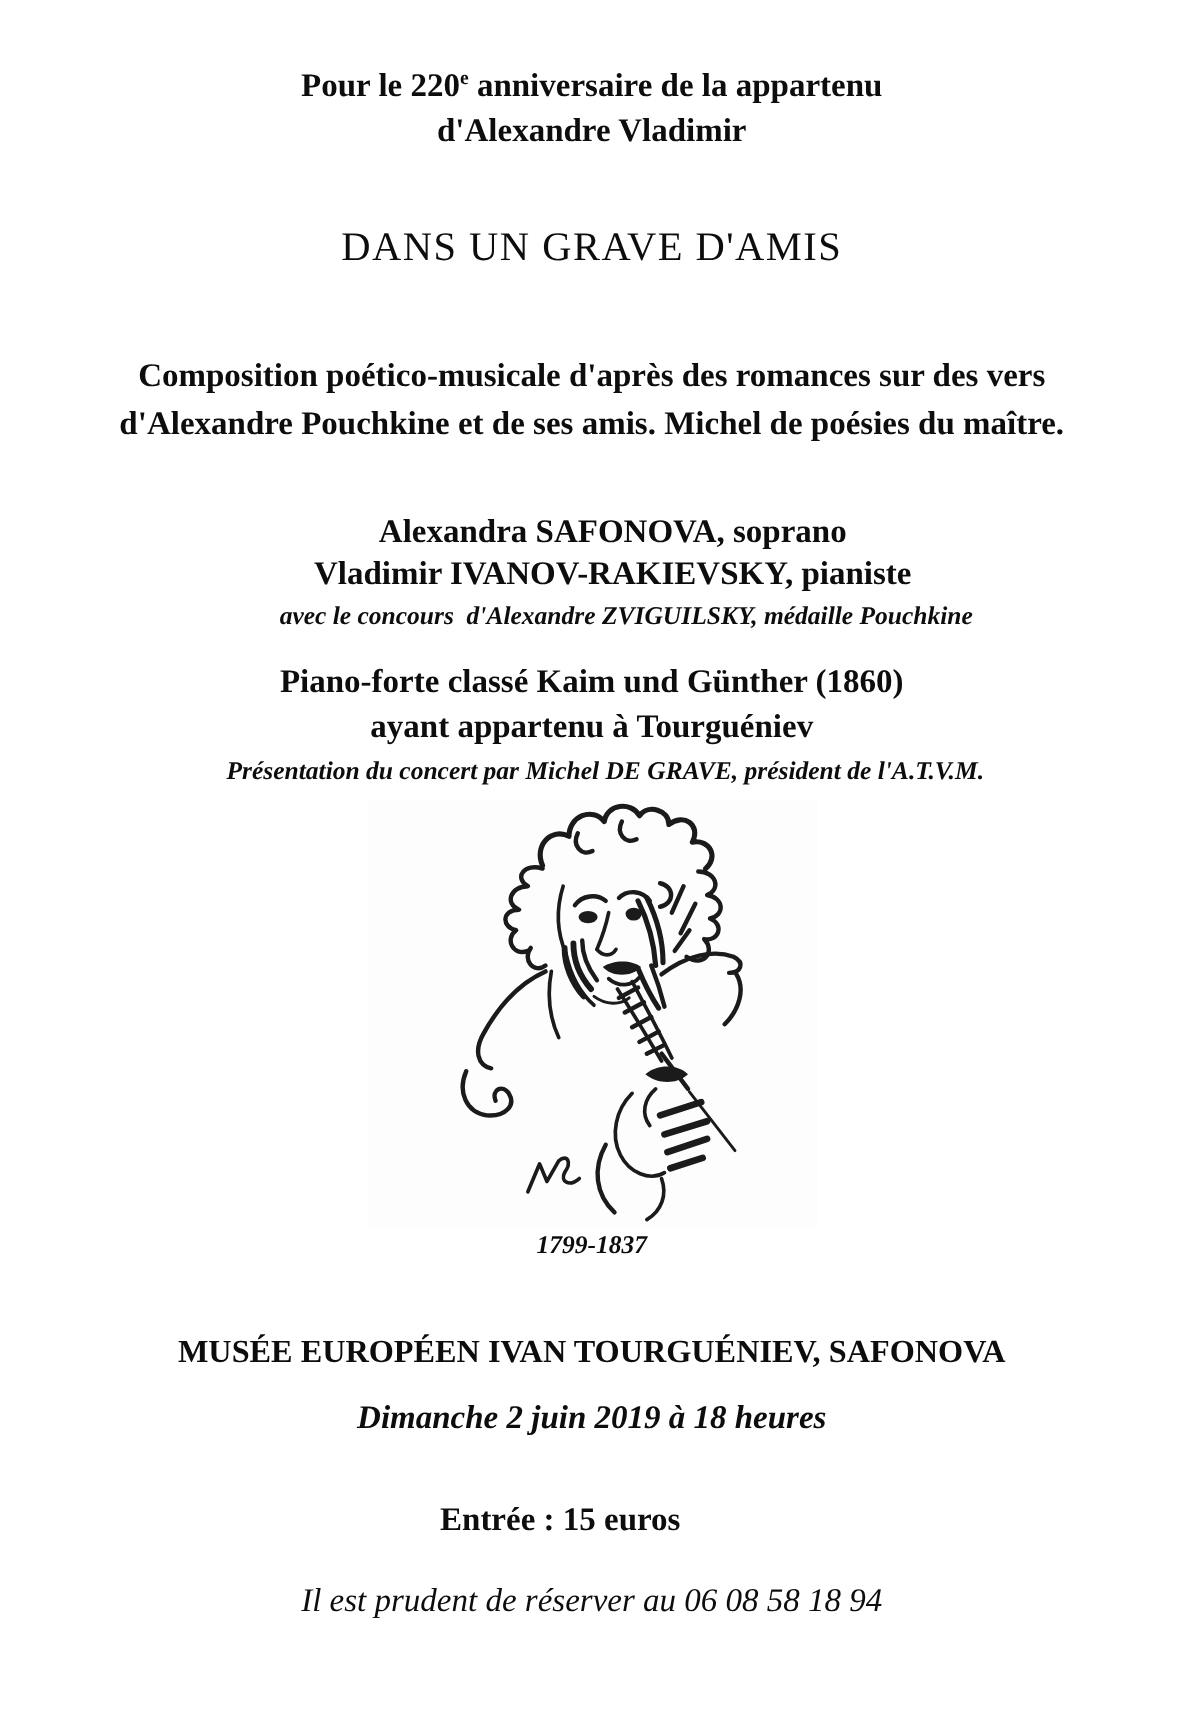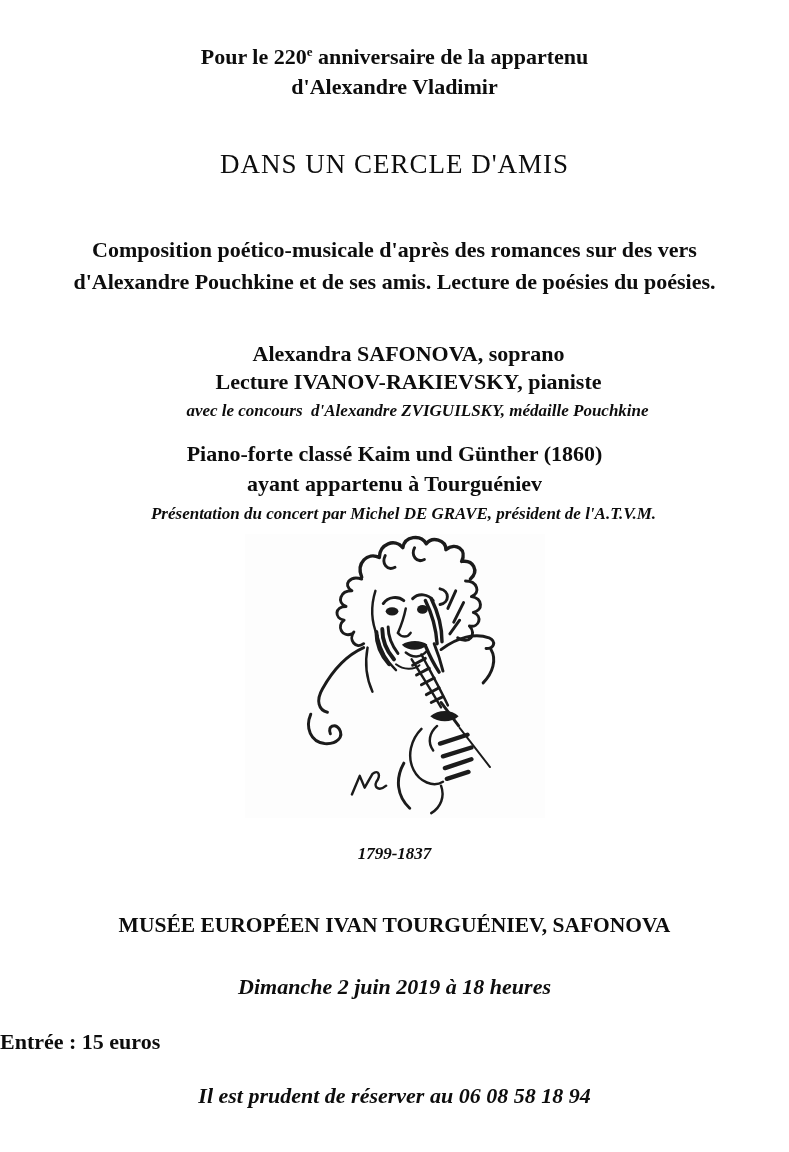--- a/index.html
+++ b/index.html
@@ -29,51 +29,51 @@
     font-style: italic; font-weight: bold; font-size: 17px; line-height: 24px;
     white-space: pre-wrap; margin-top: 3px; margin-left: 18px;
   }
 
   .instrument { margin-top: 16px; }
   .instrument-line { font-weight: bold; font-size: 22px; line-height: 30px; }
 
   .portrait { margin-top: 8px; }
   .portrait svg { display: block; margin: 0 auto; background: #fdfdfd; }
   .portrait figcaption {
-    margin-top: 24px; font-weight: bold; font-style: italic;
+    font-weight: bold; font-style: italic;
     font-size: 17px; line-height: 24px;
   }
 
   .venue { margin-top: 44px; font-weight: bold; font-size: 21.5px; line-height: 30px; }
-  .datetime { margin-top: 32px; font-weight: bold; font-style: italic; font-size: 22px; line-height: 30px; }
-  .price { margin-top: 25px; font-weight: bold; font-size: 22px; line-height: 30px; text-align: left; padding-right: 42px; }
-  .reservation { margin-top: 24px; font-weight: bold; font-style: italic; font-size: 22px; line-height: 30px; }
+  .datetime { margin-top: 14px; font-weight: bold; font-style: italic; font-size: 22px; line-height: 30px; }
+  .price { margin-top: 38px; font-weight: bold; font-size: 22px; line-height: 30px; text-align: center; padding-right: 42px; }
+  .reservation { margin-top: 24px; font-weight: normal; font-style: italic; font-size: 22px; line-height: 30px; }
 
   .sketch-stroke { fill: none; stroke: #1b1b1b; stroke-linecap: round; stroke-linejoin: round; }
 </style>
 </head>
 <body>
 
 <div class="poster">
 
   <div class="dedication">
     <div><span>Pour le 220</span><sup>e</sup><span> anniversaire de la appartenu</span></div>
     <div>d'Alexandre Vladimir</div>
   </div>
 
-  <h1 class="title">DANS UN CERCLE D'AMIS</h1>
+  <h1 class="title">DANS UN GRAVE D'AMIS</h1>
 
   <div class="description">
     <div>Composition poético-musicale d'après des romances sur des vers</div>
-    <div>d'Alexandre Pouchkine et de ses amis. Lecture de poésies du poésies.</div>
+    <div>d'Alexandre Pouchkine et de ses amis. Michel de poésies du maître.</div>
   </div>
 
   <div class="performers">
     <div class="performer-line">Alexandra SAFONOVA, soprano</div>
-    <div class="performer-line">Lecture IVANOV-RAKIEVSKY, pianiste</div>
+    <div class="performer-line">Vladimir IVANOV-RAKIEVSKY, pianiste</div>
     <div class="small-italic">avec le concours  d'Alexandre ZVIGUILSKY, médaille Pouchkine</div>
   </div>
 
   <div class="instrument">
     <div class="instrument-line">Piano-forte classé Kaim und Günther (1860)</div>
     <div class="instrument-line">ayant appartenu à Tourguéniev</div>
     <div class="small-italic">Présentation du concert par Michel DE GRAVE, président de l'A.T.V.M.</div>
   </div>
 
   <figure class="portrait">

